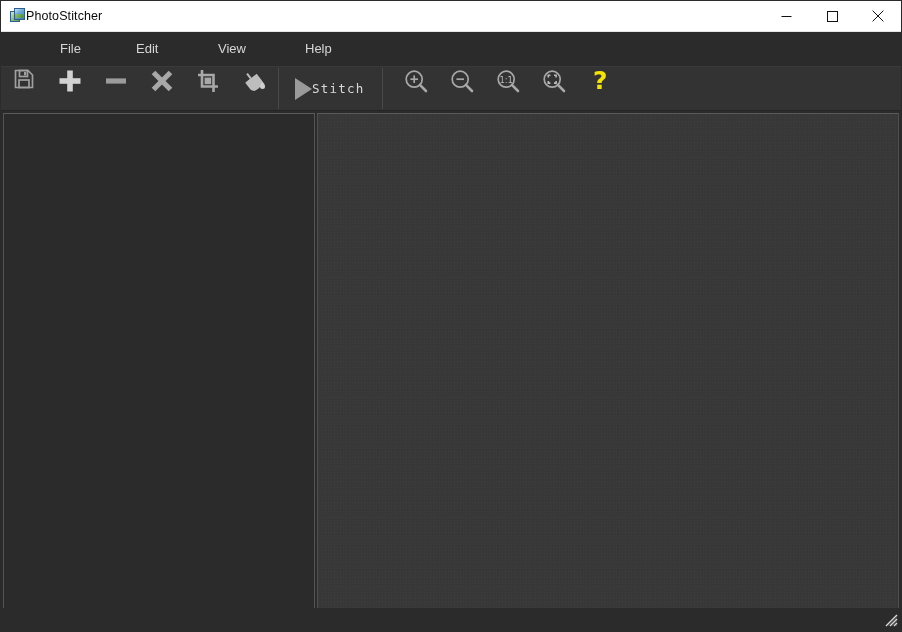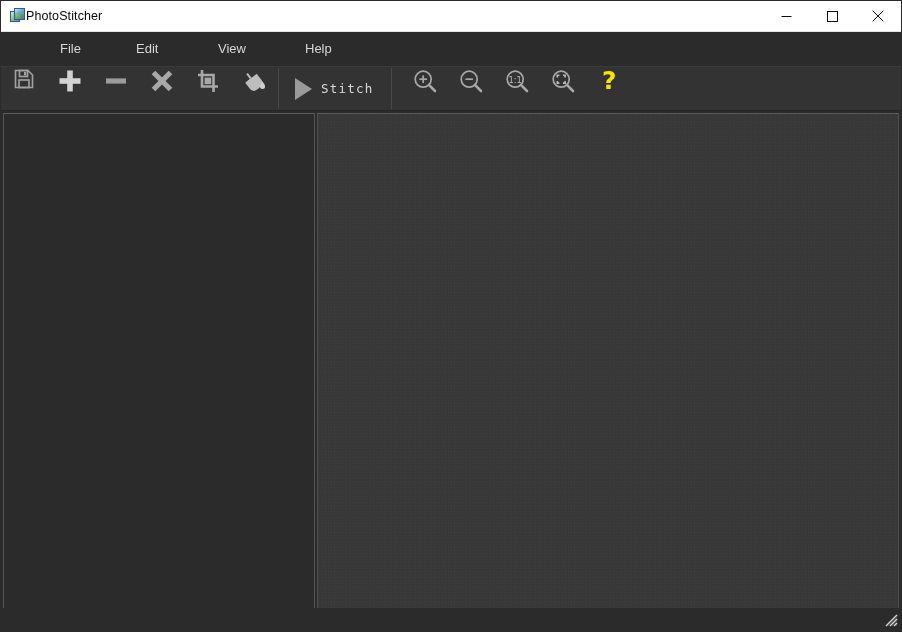--- a/index.html
+++ b/index.html
@@ -142,21 +142,20 @@
     width: 1px;
     height: 41px;
     background: #4a4a4a;
     flex: 0 0 1px;
     margin: 0 1px;
   }
   .stitch-btn {
     height: 41px;
     display: flex;
     align-items: center;
-    gap: 9px;
     padding: 0 17px 0 15px;
     background: transparent;
     border: 0;
     cursor: default;
     flex: 0 0 auto;
   }
   .stitch-label {
     font-family: "DejaVu Sans Mono", "Liberation Mono", monospace;
     font-size: 12.5px;
     color: #d8d8d8;

